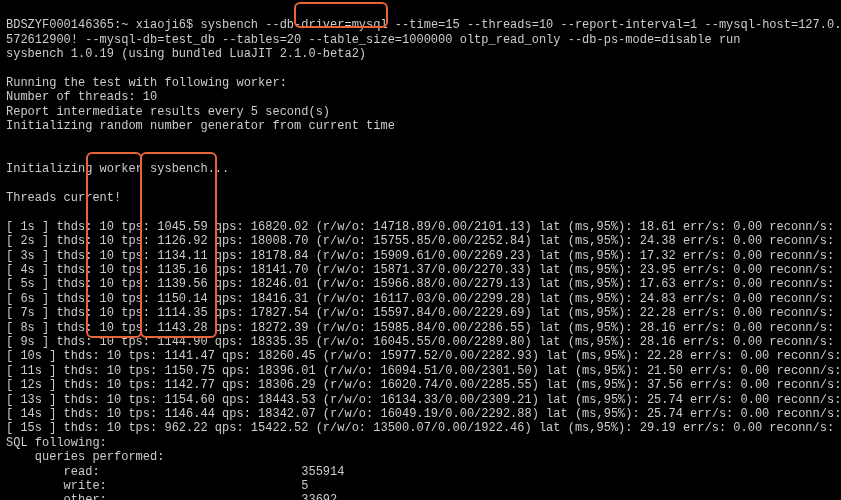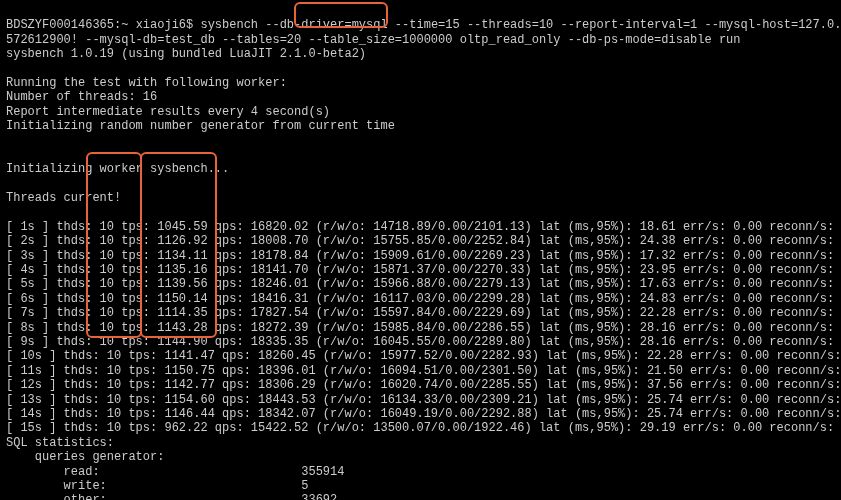--- a/index.html
+++ b/index.html
@@ -10,22 +10,22 @@
 .box3{left:140px;top:152px;width:73px;height:182px}
 </style>
 </head>
 <body>
 <div class="term">
 <span><span>BDSZYF000146365:~ </span><span>xiaoji6$ </span><span>sysbench --db-driver=mysql --time=15 --threads=10 --report-interval=1 --mysql-host=127.0.0.1 --mysql-port=3306 --mysql-user=root --mysql-password=Jie</span></span>
 <span>572612900! --mysql-db=test_db --tables=20 --table_size=1000000 oltp_read_only --db-ps-mode=disable run</span>
 <span>sysbench 1.0.19 (using bundled LuaJIT 2.1.0-beta2)</span>
 
 <span>Running the test with following worker:</span>
-<span>Number of threads: 16</span>
-<span>Report intermediate results every 4 second(s)</span>
+<span>Number of threads: 10</span>
+<span>Report intermediate results every 5 second(s)</span>
 <span>Initializing random number generator from current time</span>
 
 
 <span>Initializing worker sysbench...</span>
 
 <span>Threads current!</span>
 
 <span>[ 1s ] thds: 10 tps: 1045.59 qps: 16820.02 (r/w/o: 14718.89/0.00/2101.13) lat (ms,95%): 18.61 err/s: 0.00 reconn/s: 0.00</span>
 <span>[ 2s ] thds: 10 tps: 1126.92 qps: 18008.70 (r/w/o: 15755.85/0.00/2252.84) lat (ms,95%): 24.38 err/s: 0.00 reconn/s: 0.00</span>
 <span>[ 3s ] thds: 10 tps: 1134.11 qps: 18178.84 (r/w/o: 15909.61/0.00/2269.23) lat (ms,95%): 17.32 err/s: 0.00 reconn/s: 0.00</span>
@@ -34,22 +34,22 @@
 <span>[ 6s ] thds: 10 tps: 1150.14 qps: 18416.31 (r/w/o: 16117.03/0.00/2299.28) lat (ms,95%): 24.83 err/s: 0.00 reconn/s: 0.00</span>
 <span>[ 7s ] thds: 10 tps: 1114.35 qps: 17827.54 (r/w/o: 15597.84/0.00/2229.69) lat (ms,95%): 22.28 err/s: 0.00 reconn/s: 0.00</span>
 <span>[ 8s ] thds: 10 tps: 1143.28 qps: 18272.39 (r/w/o: 15985.84/0.00/2286.55) lat (ms,95%): 28.16 err/s: 0.00 reconn/s: 0.00</span>
 <span>[ 9s ] thds: 10 tps: 1144.90 qps: 18335.35 (r/w/o: 16045.55/0.00/2289.80) lat (ms,95%): 28.16 err/s: 0.00 reconn/s: 0.00</span>
 <span>[ 10s ] thds: 10 tps: 1141.47 qps: 18260.45 (r/w/o: 15977.52/0.00/2282.93) lat (ms,95%): 22.28 err/s: 0.00 reconn/s: 0.00</span>
 <span>[ 11s ] thds: 10 tps: 1150.75 qps: 18396.01 (r/w/o: 16094.51/0.00/2301.50) lat (ms,95%): 21.50 err/s: 0.00 reconn/s: 0.00</span>
 <span>[ 12s ] thds: 10 tps: 1142.77 qps: 18306.29 (r/w/o: 16020.74/0.00/2285.55) lat (ms,95%): 37.56 err/s: 0.00 reconn/s: 0.00</span>
 <span>[ 13s ] thds: 10 tps: 1154.60 qps: 18443.53 (r/w/o: 16134.33/0.00/2309.21) lat (ms,95%): 25.74 err/s: 0.00 reconn/s: 0.00</span>
 <span>[ 14s ] thds: 10 tps: 1146.44 qps: 18342.07 (r/w/o: 16049.19/0.00/2292.88) lat (ms,95%): 25.74 err/s: 0.00 reconn/s: 0.00</span>
 <span>[ 15s ] thds: 10 tps: 962.22 qps: 15422.52 (r/w/o: 13500.07/0.00/1922.46) lat (ms,95%): 29.19 err/s: 0.00 reconn/s: 0.00</span>
-<span>SQL statistics:</span>
-<span>    queries generator:</span>
+<span>SQL following:</span>
+<span>    queries performed:</span>
 <span>        read:                            355914</span>
 <span>        write:                           5</span>
 <span>        other:                           33692</span>
 
 
 
 
 
 
 

